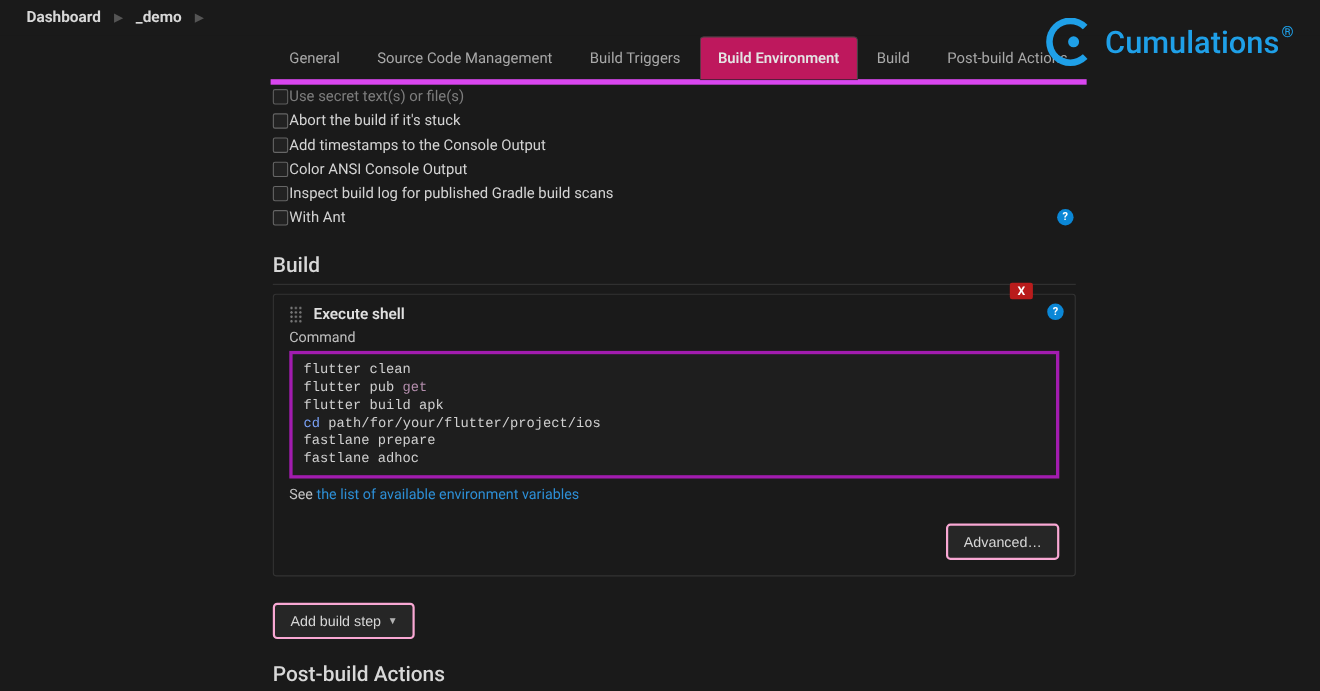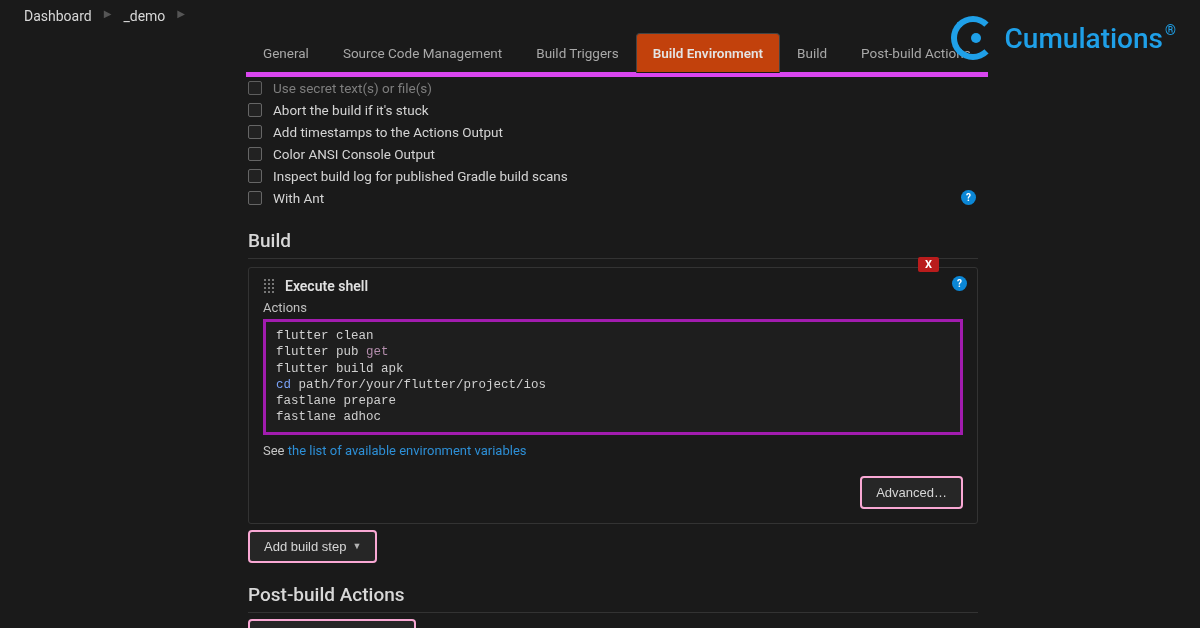--- a/index.html
+++ b/index.html
@@ -7,25 +7,26 @@
       font-family: -apple-system, BlinkMacSystemFont, "Segoe UI", Roboto, Helvetica, Arial, sans-serif;
       background: #1a1a1a;
       color: #c8c8c8;
       width: 1200px;
       height: 628px;
       overflow: hidden;
       position: relative;
     }
     .breadcrumbs {
       display: flex;
+      align-items: center;
       gap: 12px;
       padding: 8px 24px;
       background: #1a1a1a;
       font-size: 14px;
-      font-weight: 400;
+      font-weight: 700;
     }
     .breadcrumbs .crumb { color: #d8d8d8; cursor: pointer; }
     .breadcrumbs .chevron { color: #555; font-size: 10px; }
     .logo {
       position: absolute;
       top: 16px;
       right: 24px;
       display: flex;
       align-items: center;
       gap: 10px;
@@ -77,29 +78,29 @@
       border-bottom: none;
       position: relative;
       top: 1px;
     }
     .tab.active {
       color: #e4e4e4;
       font-weight: 600;
       border: 1px solid #444;
       border-bottom: 1px solid #1a1a1a;
       border-radius: 4px 4px 0 0;
-      background: #c2410c;
+      background: #be185d;
     }
     .scrolled {
       padding: 0 10px;
     }
     .checkrow {
       display: flex;
       align-items: center;
-      gap: 11px;
+      gap: 1px;
       padding: 3px 0;
       font-size: 13.5px;
       color: #d4d4d4;
       position: relative;
     }
     .checkrow.clipped { color: #888; text-decoration: line-through; text-decoration-color: transparent; opacity: 0.9; }
     .checkbox {
       width: 14px;
       height: 14px;
       border: 1px solid #666;
@@ -206,21 +207,21 @@
       padding: 7px 14px;
       border-radius: 4px;
       cursor: pointer;
     }
     .btn .caret { font-size: 9px; opacity: 0.8; }
     .advanced-row {
       display: flex;
       justify-content: flex-end;
       margin-top: 18px;
     }
-    .addstep-row { margin-top: 6px; }
+    .addstep-row { margin-top: 24px; }
   </style>
 </head>
 <body>
 
 <div class="breadcrumbs">
   <span class="crumb">Dashboard</span>
   <span class="chevron">▶</span>
   <span class="crumb">_demo</span>
   <span class="chevron">▶</span>
 </div>
@@ -248,21 +249,21 @@
     <div class="checkrow clipped">
       <span class="checkbox"></span>
       <span>Use secret text(s) or file(s)</span>
     </div>
     <div class="checkrow">
       <span class="checkbox"></span>
       <span>Abort the build if it's stuck</span>
     </div>
     <div class="checkrow">
       <span class="checkbox"></span>
-      <span>Add timestamps to the Actions Output</span>
+      <span>Add timestamps to the Console Output</span>
     </div>
     <div class="checkrow">
       <span class="checkbox"></span>
       <span>Color ANSI Console Output</span>
     </div>
     <div class="checkrow">
       <span class="checkbox"></span>
       <span>Inspect build log for published Gradle build scans</span>
     </div>
     <div class="checkrow">
@@ -273,21 +274,21 @@
 
     <div class="section-title">Build</div>
 
     <div class="build-step">
       <span class="close-x">X</span>
       <span class="help step-help">?</span>
       <div class="step-header">
         <span class="drag-handle"></span>
         <span>Execute shell</span>
       </div>
-      <div class="field-label">Actions</div>
+      <div class="field-label">Command</div>
       <div class="code-area"><span>flutter clean</span>
 <span>flutter pub </span><span class="kw1">get</span>
 <span>flutter build apk</span>
 <span class="kw2">cd</span><span> path/for/your/flutter/project/ios</span>
 <span>fastlane prepare</span>
 <span>fastlane adhoc</span></div>
       <div class="hint">
         <span>See </span><a>the list of available environment variables</a>
       </div>
       <div class="advanced-row">

